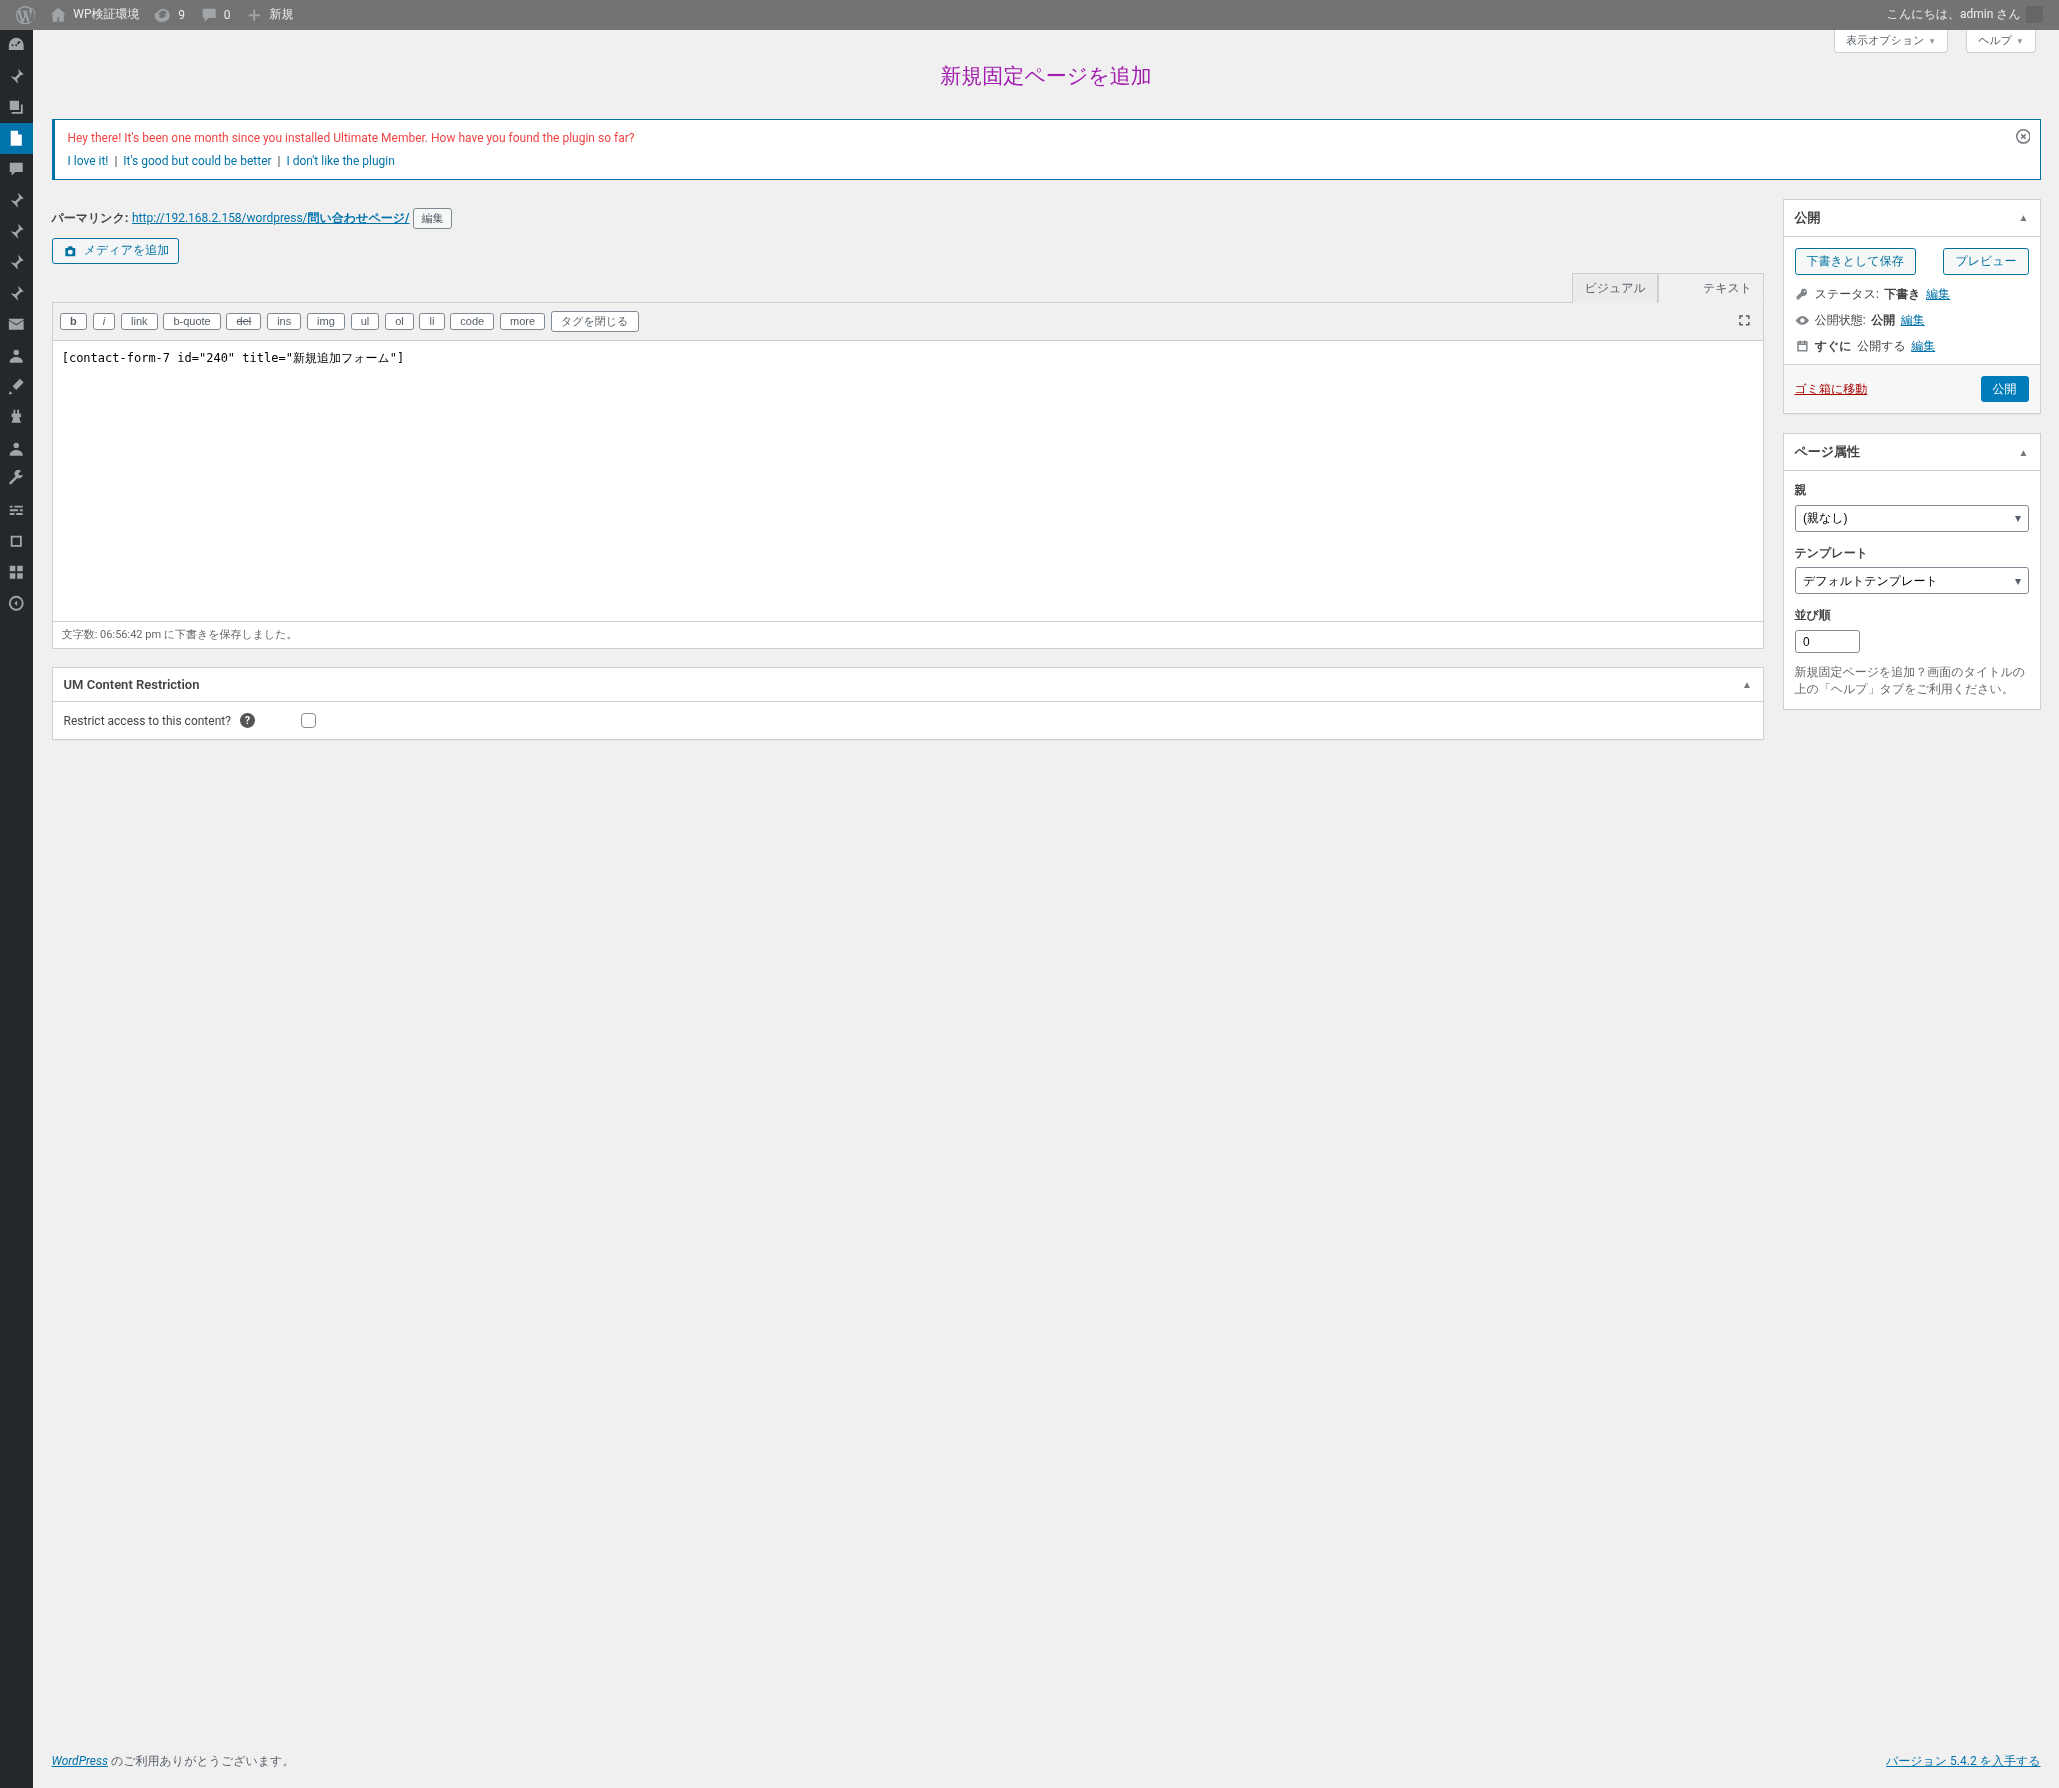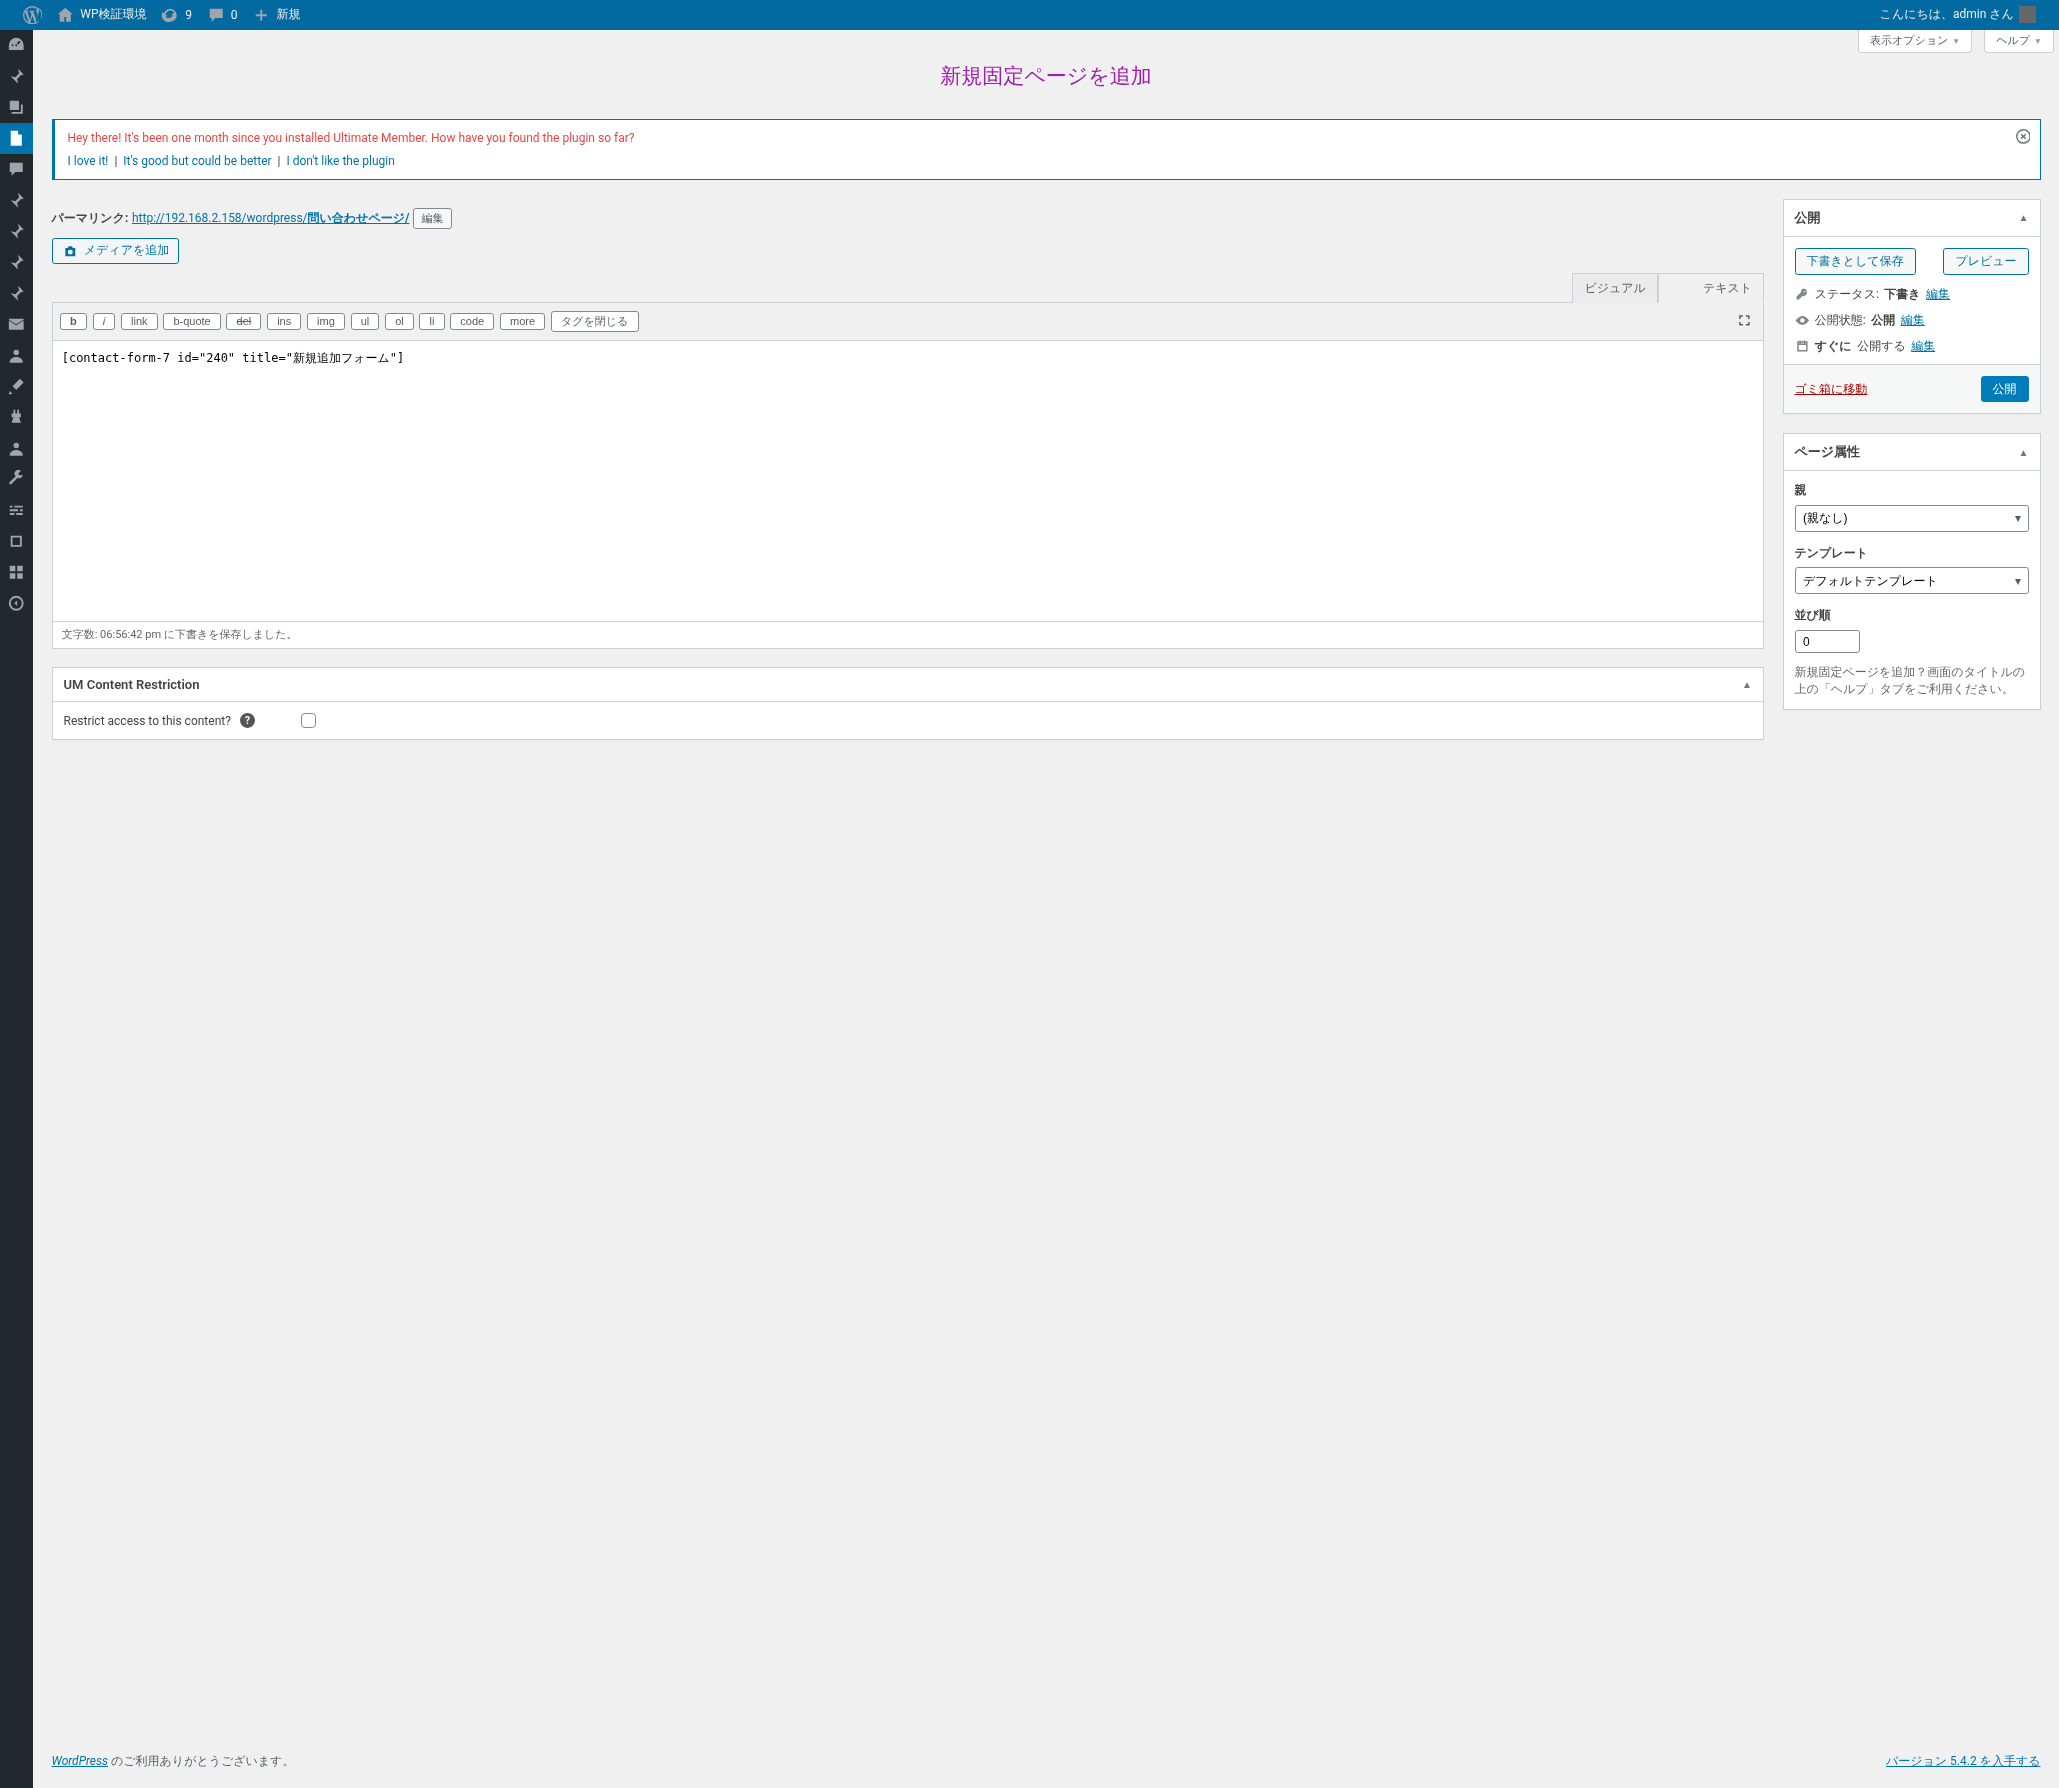--- a/index.html
+++ b/index.html
@@ -1,35 +1,35 @@
 <!DOCTYPE html>
 <html style="font-size:14.8px"><head>
 <meta charset="utf-8">
 <style>
 * { box-sizing: border-box; margin: 0; padding: 0; }
 body { font-family: -apple-system, BlinkMacSystemFont, "Segoe UI", Roboto, sans-serif; font-size: 12px; color: #444; background: #f0f0f1; }
 a { color: #0073aa; text-decoration: none; }
 
 
-#adminbar { background: #0369a1; height: 29.5px; display: flex; align-items: center; color: #ccc; font-size: 12px; padding: 0 23px; justify-content: space-between; }
+#adminbar { background: #737373; height: 29.5px; display: flex; align-items: center; color: #ccc; font-size: 12px; padding: 0 16px; justify-content: space-between; }
 #adminbar .left, #adminbar .right { display: flex; align-items: center; gap: 14.8px; }
 .ab-item { display: flex; align-items: center; gap: 5.5px; cursor: pointer; color: #eee; }
 .ab-item svg { width: 18.5px; height: 18.5px; fill: #a0a5aa; }
 .ab-avatar { width: 16.6px; height: 16.6px; background: #666; }
 
 
 #adminmenu { position: absolute; left: 0; top: 29.5px; bottom: 0; width: 33px; background: #23282d; display: flex; flex-direction: column; }
 .menu-item { width: 33px; height: 31px; display: flex; align-items: center; justify-content: center; cursor: pointer; }
 .menu-item svg { width: 18.5px; height: 18.5px; fill: #a0a5aa; }
 .menu-item.current { background: #0073aa; }
 .menu-item.current svg { fill: #fff; }
 
 
 #wpbody { margin-left: 33px; padding: 0; min-height: calc(100vh - 29.5px); display: flex; flex-direction: column; }
-#screen-meta { display: flex; justify-content: flex-end; gap: 12px; padding: 0 5px; }
+#screen-meta { display: flex; justify-content: flex-end; gap: 18px; padding: 0 23px; }
 .screen-btn { background: #fff; border: 0.9px solid #ccd0d4; border-top: 0; border-radius: 0 0 3.7px 3.7px; padding: 3.7px 11px; font-size: 11px; cursor: pointer; display: flex; align-items: center; gap: 3.7px; color: #555d66; }
 .screen-btn::after { content: "▼"; font-size: 8.3px; color: #999; }
 
 #wrap { padding: 9.2px 18.5px 0; flex: 1; }
 
 .update-nag { border-left: 3.7px solid #ffb900; background: #fff; padding: 9.2px 11px; margin: 9.2px 0 18.5px; font-size: 13px; box-shadow: 0 0.9px 0.9px rgba(0,0,0,.04); }
 .update-nag a { text-decoration: underline; }
 
 h1.page-title { font-size: 21px; font-weight: 400; color: #a21caf; margin-bottom: 29px; text-align: center; }
 

